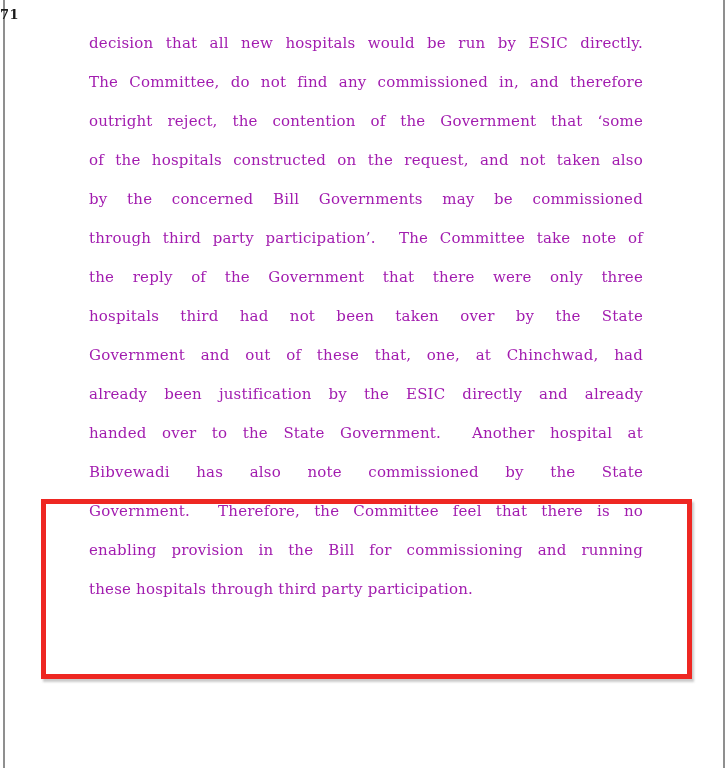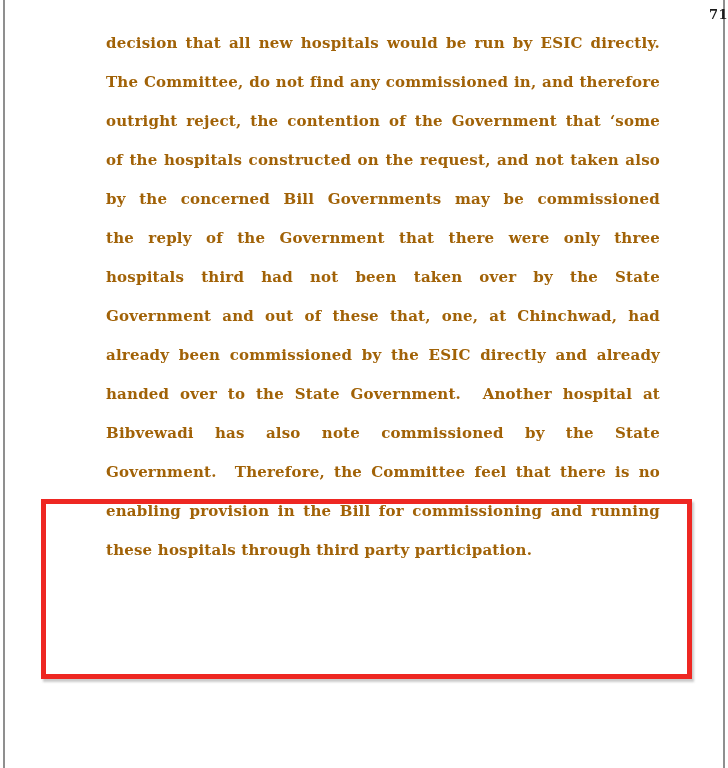--- a/index.html
+++ b/index.html
@@ -15,33 +15,33 @@
     background: #ffffff;
   }
   .page-edge {
     position: absolute; top: 0; bottom: 0; width: 2px;
   }
   .page-edge.left  { left: 3px; }
   .page-edge.right { left: 723px; }
   .page-number {
     position: absolute;
     top: 7px; left: 0; right: 0;
-    text-align: right;
+    text-align: left;
     font-size: 13px;
     font-weight: bold;
     color: #1a1a1a;
     letter-spacing: 0.5px;
   }
   .body-paragraph {
     position: absolute;
-    left: 106px; top: 24px;
+    left: 89px; top: 24px;
     width: 554px;
     font-size: 15px;
-    font-weight: bold;
-    color: #a16207;
+    font-weight: normal;
+    color: #a21caf;
     letter-spacing: 0.2px;
   }
   .text-line {
     height: 39px;
     line-height: 39px;
     white-space: normal;
     text-align: justify;
     text-align-last: justify;
   }
   .text-line:last-child {
@@ -67,24 +67,25 @@
   <div class="page-edge right" style="background: rgb(143, 143, 143);"></div>
 
   <div class="page-number">71</div>
 
   <div class="body-paragraph">
       <div class="text-line">decision that all new hospitals would be run by ESIC directly.</div>
       <div class="text-line">The Committee, do not find any commissioned in, and therefore</div>
       <div class="text-line">outright reject, the contention of the Government that ‘some</div>
       <div class="text-line">of the hospitals constructed on the request, and not taken also</div>
       <div class="text-line">by the concerned Bill Governments may be commissioned</div>
+      <div class="text-line">through third party participation’.&nbsp; The Committee take note of</div>
       <div class="text-line">the reply of the Government that there were only three</div>
       <div class="text-line">hospitals third had not been taken over by the State</div>
       <div class="text-line">Government and out of these that, one, at Chinchwad, had</div>
-      <div class="text-line">already been commissioned by the ESIC directly and already</div>
+      <div class="text-line">already been justification by the ESIC directly and already</div>
       <div class="text-line">handed over to the State Government.&nbsp; Another hospital at</div>
       <div class="text-line">Bibvewadi has also note commissioned by the State</div>
       <div class="text-line">Government.&nbsp; Therefore, the Committee feel that there is no</div>
       <div class="text-line">enabling provision in the Bill for commissioning and running</div>
       <div class="text-line">these hospitals through third party participation.</div>
     </div>
 
   <div class="highlight-box" style="border-color: rgb(238, 39, 34);"></div>
 
 </div>

